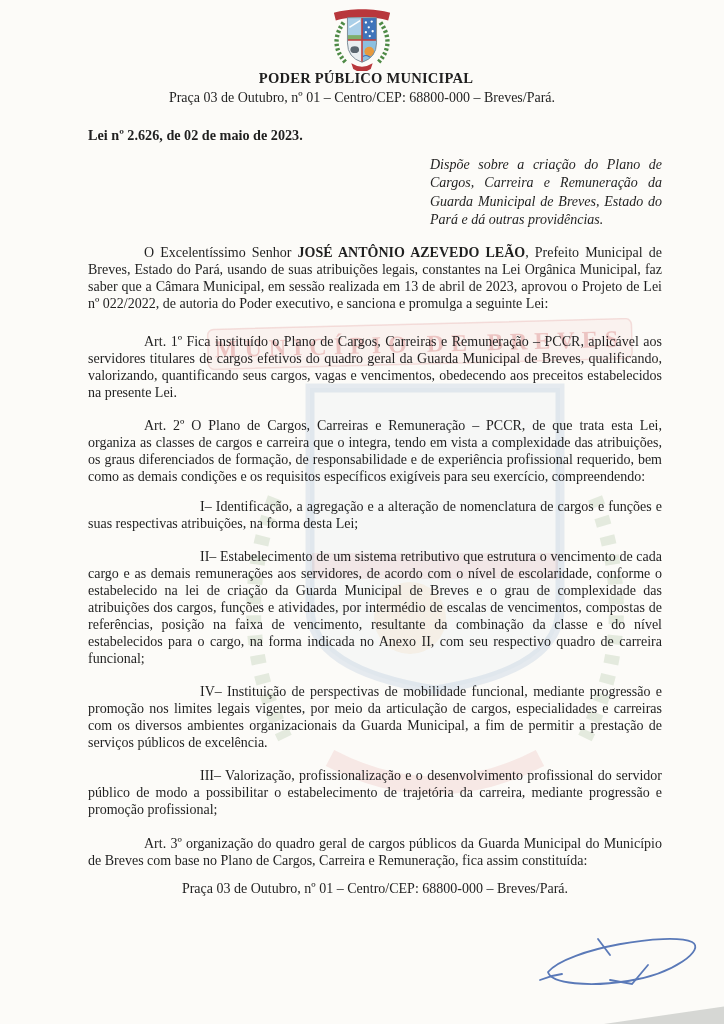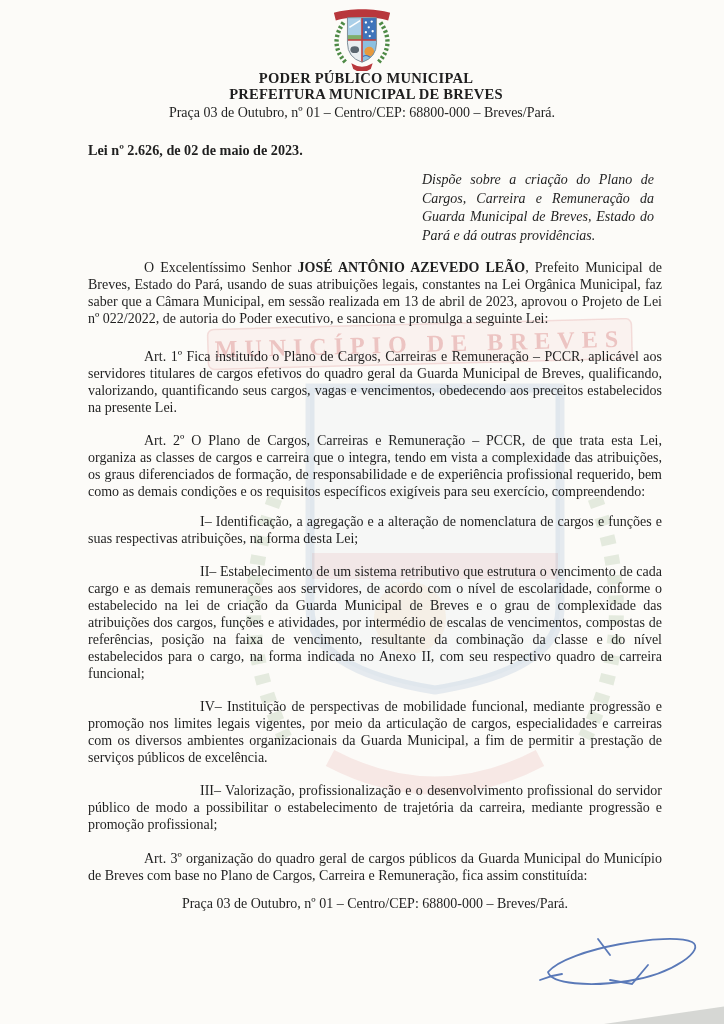--- a/index.html
+++ b/index.html
@@ -10,21 +10,21 @@
   }
   
   .header { position:relative; z-index:2; text-align:center; padding-top:7px; }
   .crest { display:block; margin:0 auto; width:78px; height:64px; }
   .org-line { font-weight:bold; font-size:14.6px; line-height:15.5px; letter-spacing:.2px;padding-left:8px; }
   .hdr-address { font-size:14px; line-height:16px; margin-top:3px; }
   
   .doc-body { position:relative; z-index:2; padding:0 62px 0 88px; }
   .law-no { font-weight:bold; font-size:14.2px; line-height:16px; margin:21px 0 0 0; }
   .epigraph {
-    width:232px; margin:13px 8px 0 auto; font-style:italic;
+    width:232px; margin:13px 0 0 auto; font-style:italic;
     text-align:justify; font-size:14px; line-height:18.5px;
   }
   .para {
     text-align:justify; text-indent:56px; font-size:14px; line-height:17px;
     margin:16px 0 0 0;
   }
   .preamble { margin-top:14px; }
   .preamble .name { font-weight:bold; }
   .chapter { text-align:center; font-weight:bold; font-size:14.2px; line-height:17.5px; margin:17px 0 0 0; }
   .art-1 { margin-top:21px; }
@@ -84,21 +84,20 @@
         <path d="M40,51 q3,-2 6,0 q3,2 6,0" stroke="#3f74ba" stroke-width="1.2" fill="none"></path>
         <line x1="39" y1="11" x2="39" y2="57" stroke="#c23b3b" stroke-width="1.6"></line>
         <line x1="24" y1="34" x2="54" y2="34" stroke="#c23b3b" stroke-width="1.6"></line>
       </g>
       <path d="M24,11 h30 v26 q0,15 -15,20 q-15,-5 -15,-20 z" fill="none" stroke="#7a8a96" stroke-width="1"></path>
       <path d="M20,16 C10,30 10,44 22,57" fill="none" stroke="#4e8a46" stroke-width="4.5" stroke-dasharray="2.5 2.2"></path>
       <path d="M58,16 C68,30 68,44 56,57" fill="none" stroke="#4e8a46" stroke-width="4.5" stroke-dasharray="2.5 2.2"></path>
       <path d="M28,58 Q39,65 50,58 L48,64 Q39,70 30,64 Z" fill="#b8373c"></path>
     </svg>
     <div class="org-line">PODER PÚBLICO MUNICIPAL</div>
-    <div class="org-line">PREFEITURA MUNICIPAL DE BREVES</div>
     <div class="hdr-address">Praça 03 de Outubro, nº 01 – Centro/CEP: 68800-000 – Breves/Pará.</div>
   </div>
 
   <div class="doc-body">
 
     <p class="law-no">Lei nº 2.626, de 02 de maio de 2023.</p>
 
     <p class="epigraph">Dispõe sobre a criação do Plano de Cargos, Carreira e Remuneração da Guarda Municipal de Breves, Estado do Pará e dá outras providências.</p>
 
     <p class="para preamble"><span>O Excelentíssimo Senhor </span><span class="name">JOSÉ ANTÔNIO AZEVEDO LEÃO</span><span>, Prefeito Municipal de Breves, Estado do Pará, usando de suas atribuições legais, constantes na Lei Orgânica Municipal, faz saber que a Câmara Municipal, em sessão realizada em 13 de abril de 2023, aprovou o Projeto de Lei nº 022/2022, de autoria do Poder executivo, e sanciona e promulga a seguinte Lei:</span></p>

